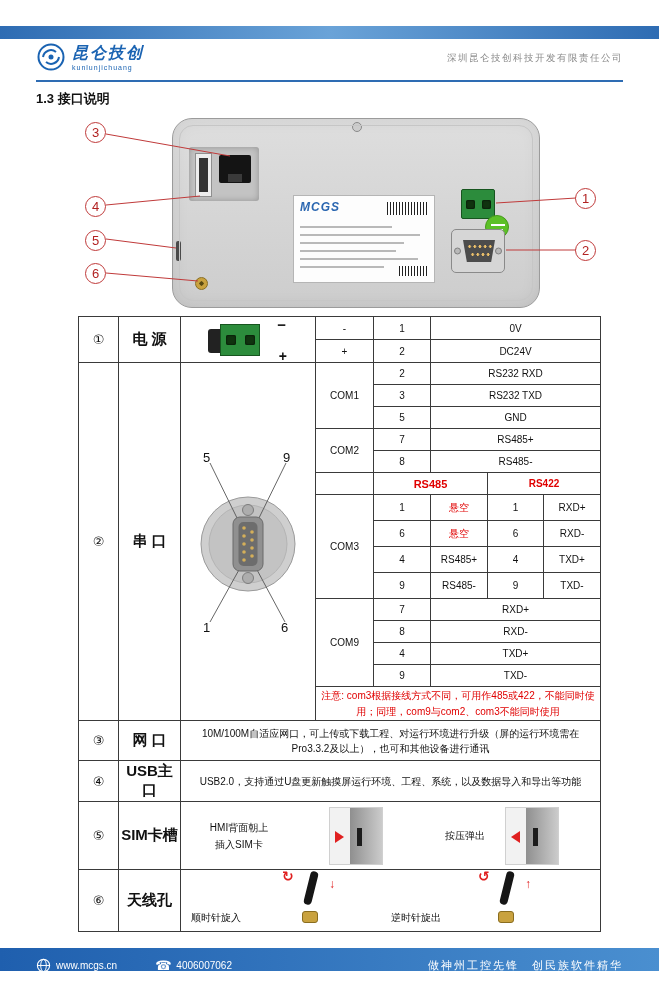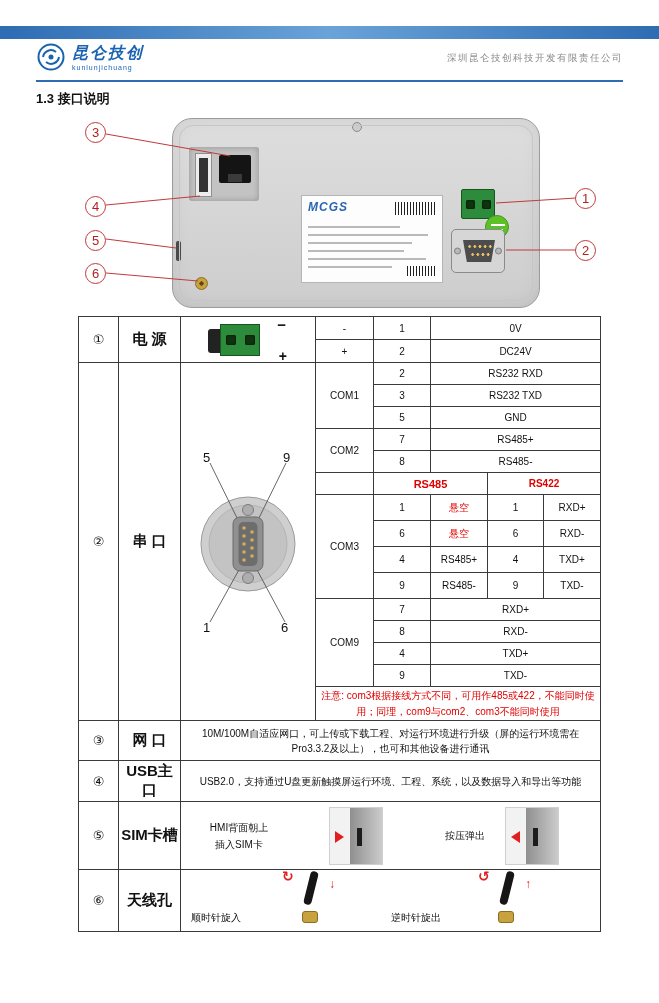--- a/index.html
+++ b/index.html
@@ -26,21 +26,21 @@
   .device::after { content:""; position:absolute; inset:6px; border:1px solid #c6c6c6; border-radius:14px; pointer-events:none; }
   .dev-screw { position:absolute; left:179px; top:3px; width:10px; height:10px; border-radius:50%;
     background:#cdcdcd; border:1px solid #8a8a8a; }
   .dev-ports { position:absolute; left:16px; top:28px; width:70px; height:54px; background:#c3c3c3;
     border-radius:3px; box-shadow:inset 0 0 6px rgba(0,0,0,.25); }
   .dev-usb { position:absolute; left:6px; top:6px; width:17px; height:44px; background:#ededed;
     border:1px solid #8f8f8f; }
   .usb-slot { margin:4px auto; width:9px; height:34px; background:#333; }
   .dev-eth { position:absolute; left:30px; top:8px; width:32px; height:28px; background:#141414; border-radius:2px; }
   .eth-tab { position:absolute; left:9px; bottom:1px; width:14px; height:8px; background:#3a3a3a; }
-  .dev-label { position:absolute; left:128px; top:76px; width:142px; height:88px; background:#fdfdfd;
+  .dev-label { position:absolute; left:120px; top:76px; width:142px; height:88px; background:#fdfdfd;
     border:1px solid #b5b5b5; }
   .dev-brand { position:absolute; left:6px; top:4px; font-size:12px; font-weight:bold; font-style:italic;
     color:#2a66b0; letter-spacing:1px; }
   .barcode { position:absolute; background:repeating-linear-gradient(90deg,#222 0 1px,#fff 1px 3px); }
   .bc1 { right:5px; top:6px; width:42px; height:13px; }
   .bc2 { right:5px; bottom:6px; width:30px; height:10px; }
   .lbl-line { position:absolute; left:6px; height:2px; background:#b9b9b9; }
   .l1 { top:30px; width:92px; } .l2 { top:38px; width:120px; } .l3 { top:46px; width:104px; }
   .l4 { top:54px; width:96px; } .l5 { top:62px; width:118px; } .l6 { top:70px; width:84px; }
   .dev-power { position:absolute; left:288px; top:70px; width:34px; height:30px; background:#2c8c3c;
@@ -403,14 +403,27 @@
               <div class="ant-dir">↑</div>
               <div class="ant-rod"></div>
               <div class="ant-base"></div>
             </div>
           </div>
         </td>
       </tr>
     </tbody>
   </table>
 
+  <div class="footer">
+    <span class="f-ic">
+      <svg width="15" height="15" viewBox="0 0 16 16">
+        <circle cx="8" cy="8" r="6.5" fill="none" stroke="#fff" stroke-width="1.2"></circle>
+        <ellipse cx="8" cy="8" rx="3" ry="6.5" fill="none" stroke="#fff" stroke-width="1"></ellipse>
+        <line x1="1.5" y1="8" x2="14.5" y2="8" stroke="#fff" stroke-width="1"></line>
+      </svg>
+    </span>
+    <span class="f-web">www.mcgs.cn</span>
+    <span class="f-phone-glyph">☎</span>
+    <span class="f-phone">4006007062</span>
+    <span class="f-slogan">做神州工控先锋　创民族软件精华</span>
+  </div>
 
 </div>
 
 </body></html>

